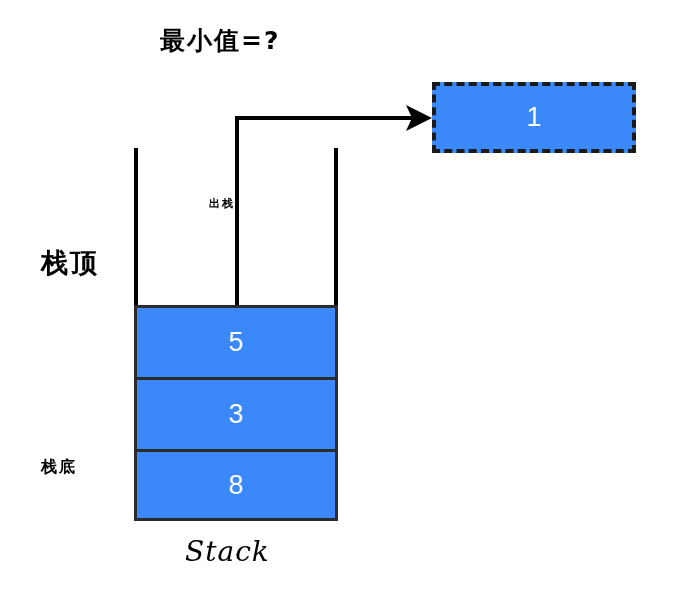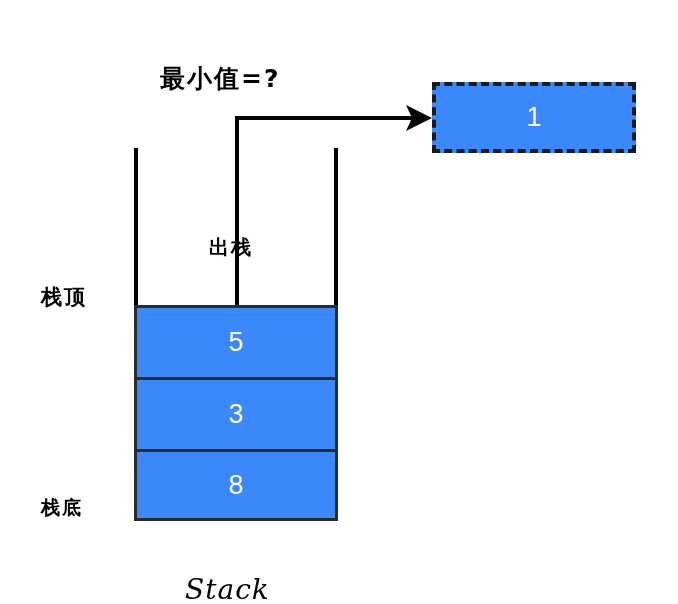--- a/index.html
+++ b/index.html
@@ -24,49 +24,48 @@
   }
 
   
   .hand {
     position: absolute;
     font-family: "DejaVu Sans", sans-serif;
     font-weight: bold;
     color: #000000;
     white-space: nowrap;
     letter-spacing: 1px;
-    margin-top: 38px;
   }
 
   #title-text {
     left: 160px;
     top: 24px;
     font-size: 25px;
     letter-spacing: 2px;
   }
 
   #pop-label {
     left: 209px;
     top: 196px;
-    font-size: 20px;
+    font-size: 11px;
     letter-spacing: 2px;
     font-family: Liberation Mono, monospace;
   }
 
   #stack-top-label {
     left: 41px;
     top: 245px;
-    font-size: 21px;
+    font-size: 27px;
     letter-spacing: 2px;
   }
 
   #stack-bottom-label {
     left: 41px;
     top: 457px;
-    font-size: 19px;
+    font-size: 16px;
     letter-spacing: 2px;
   }
 
   #stack-caption {
     left: 185px;
     top: 535px;
     font-size: 28px;
     font-family: "DejaVu Serif", serif;
     font-style: italic;
     font-weight: normal;

